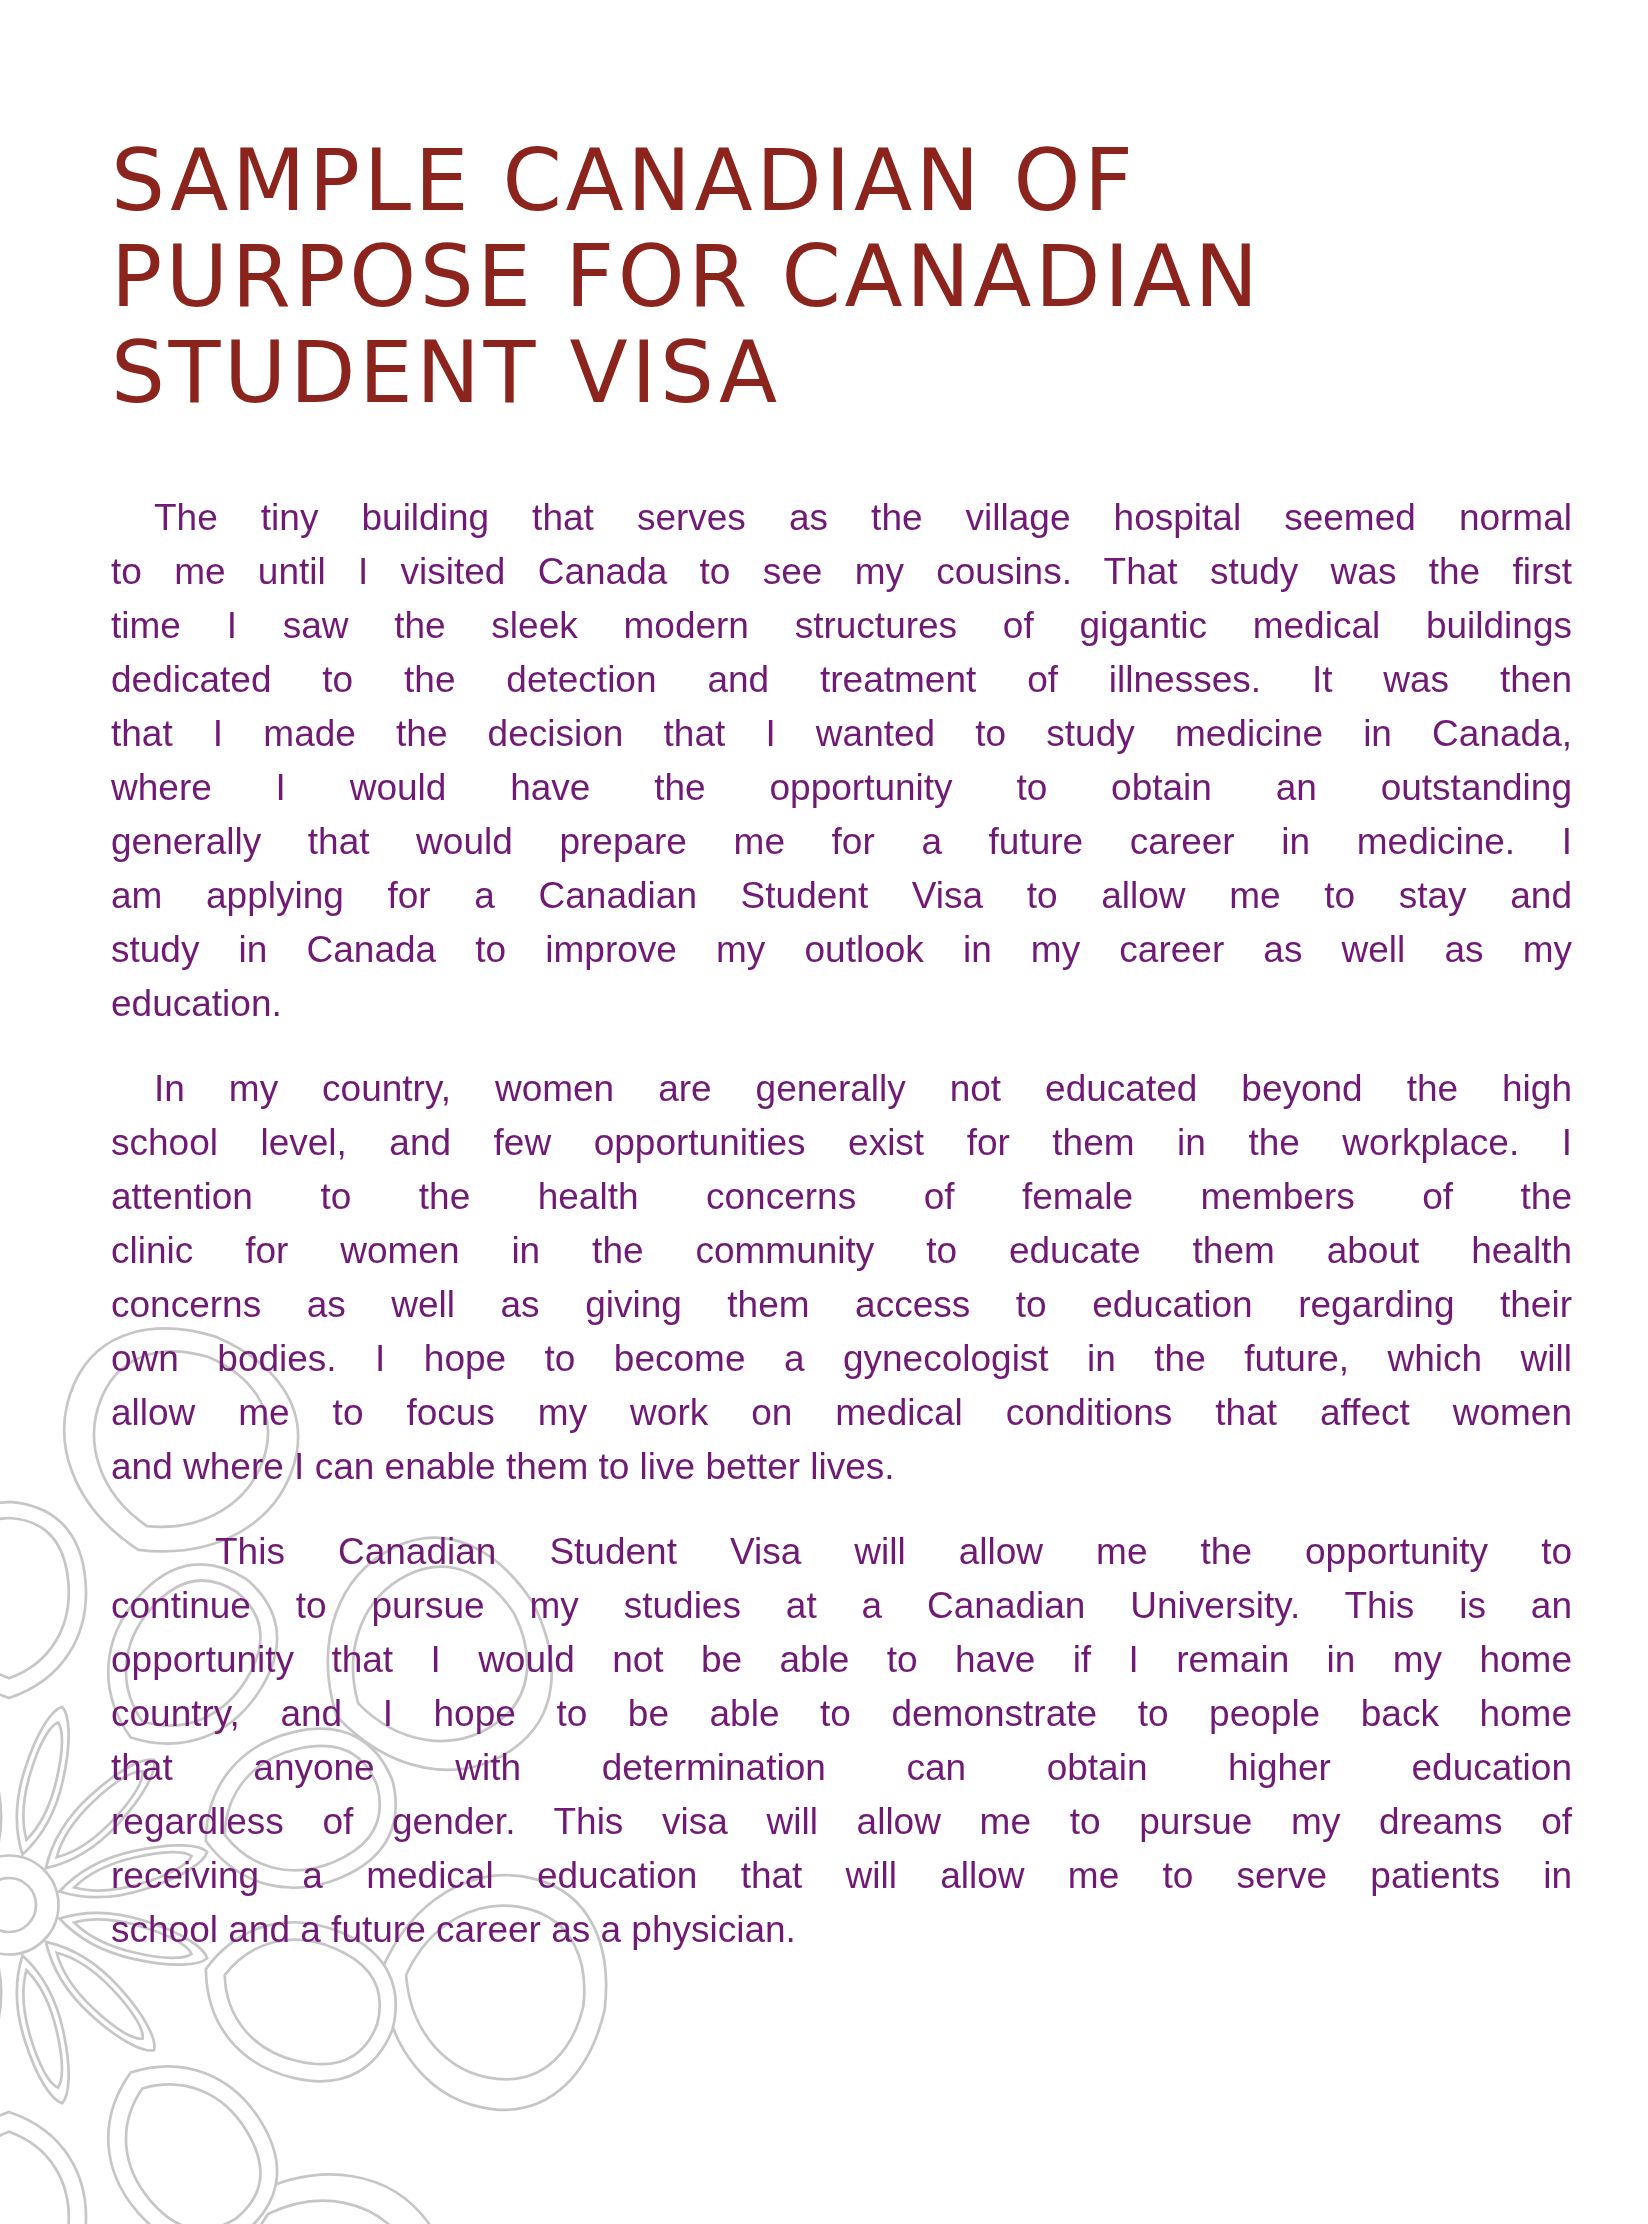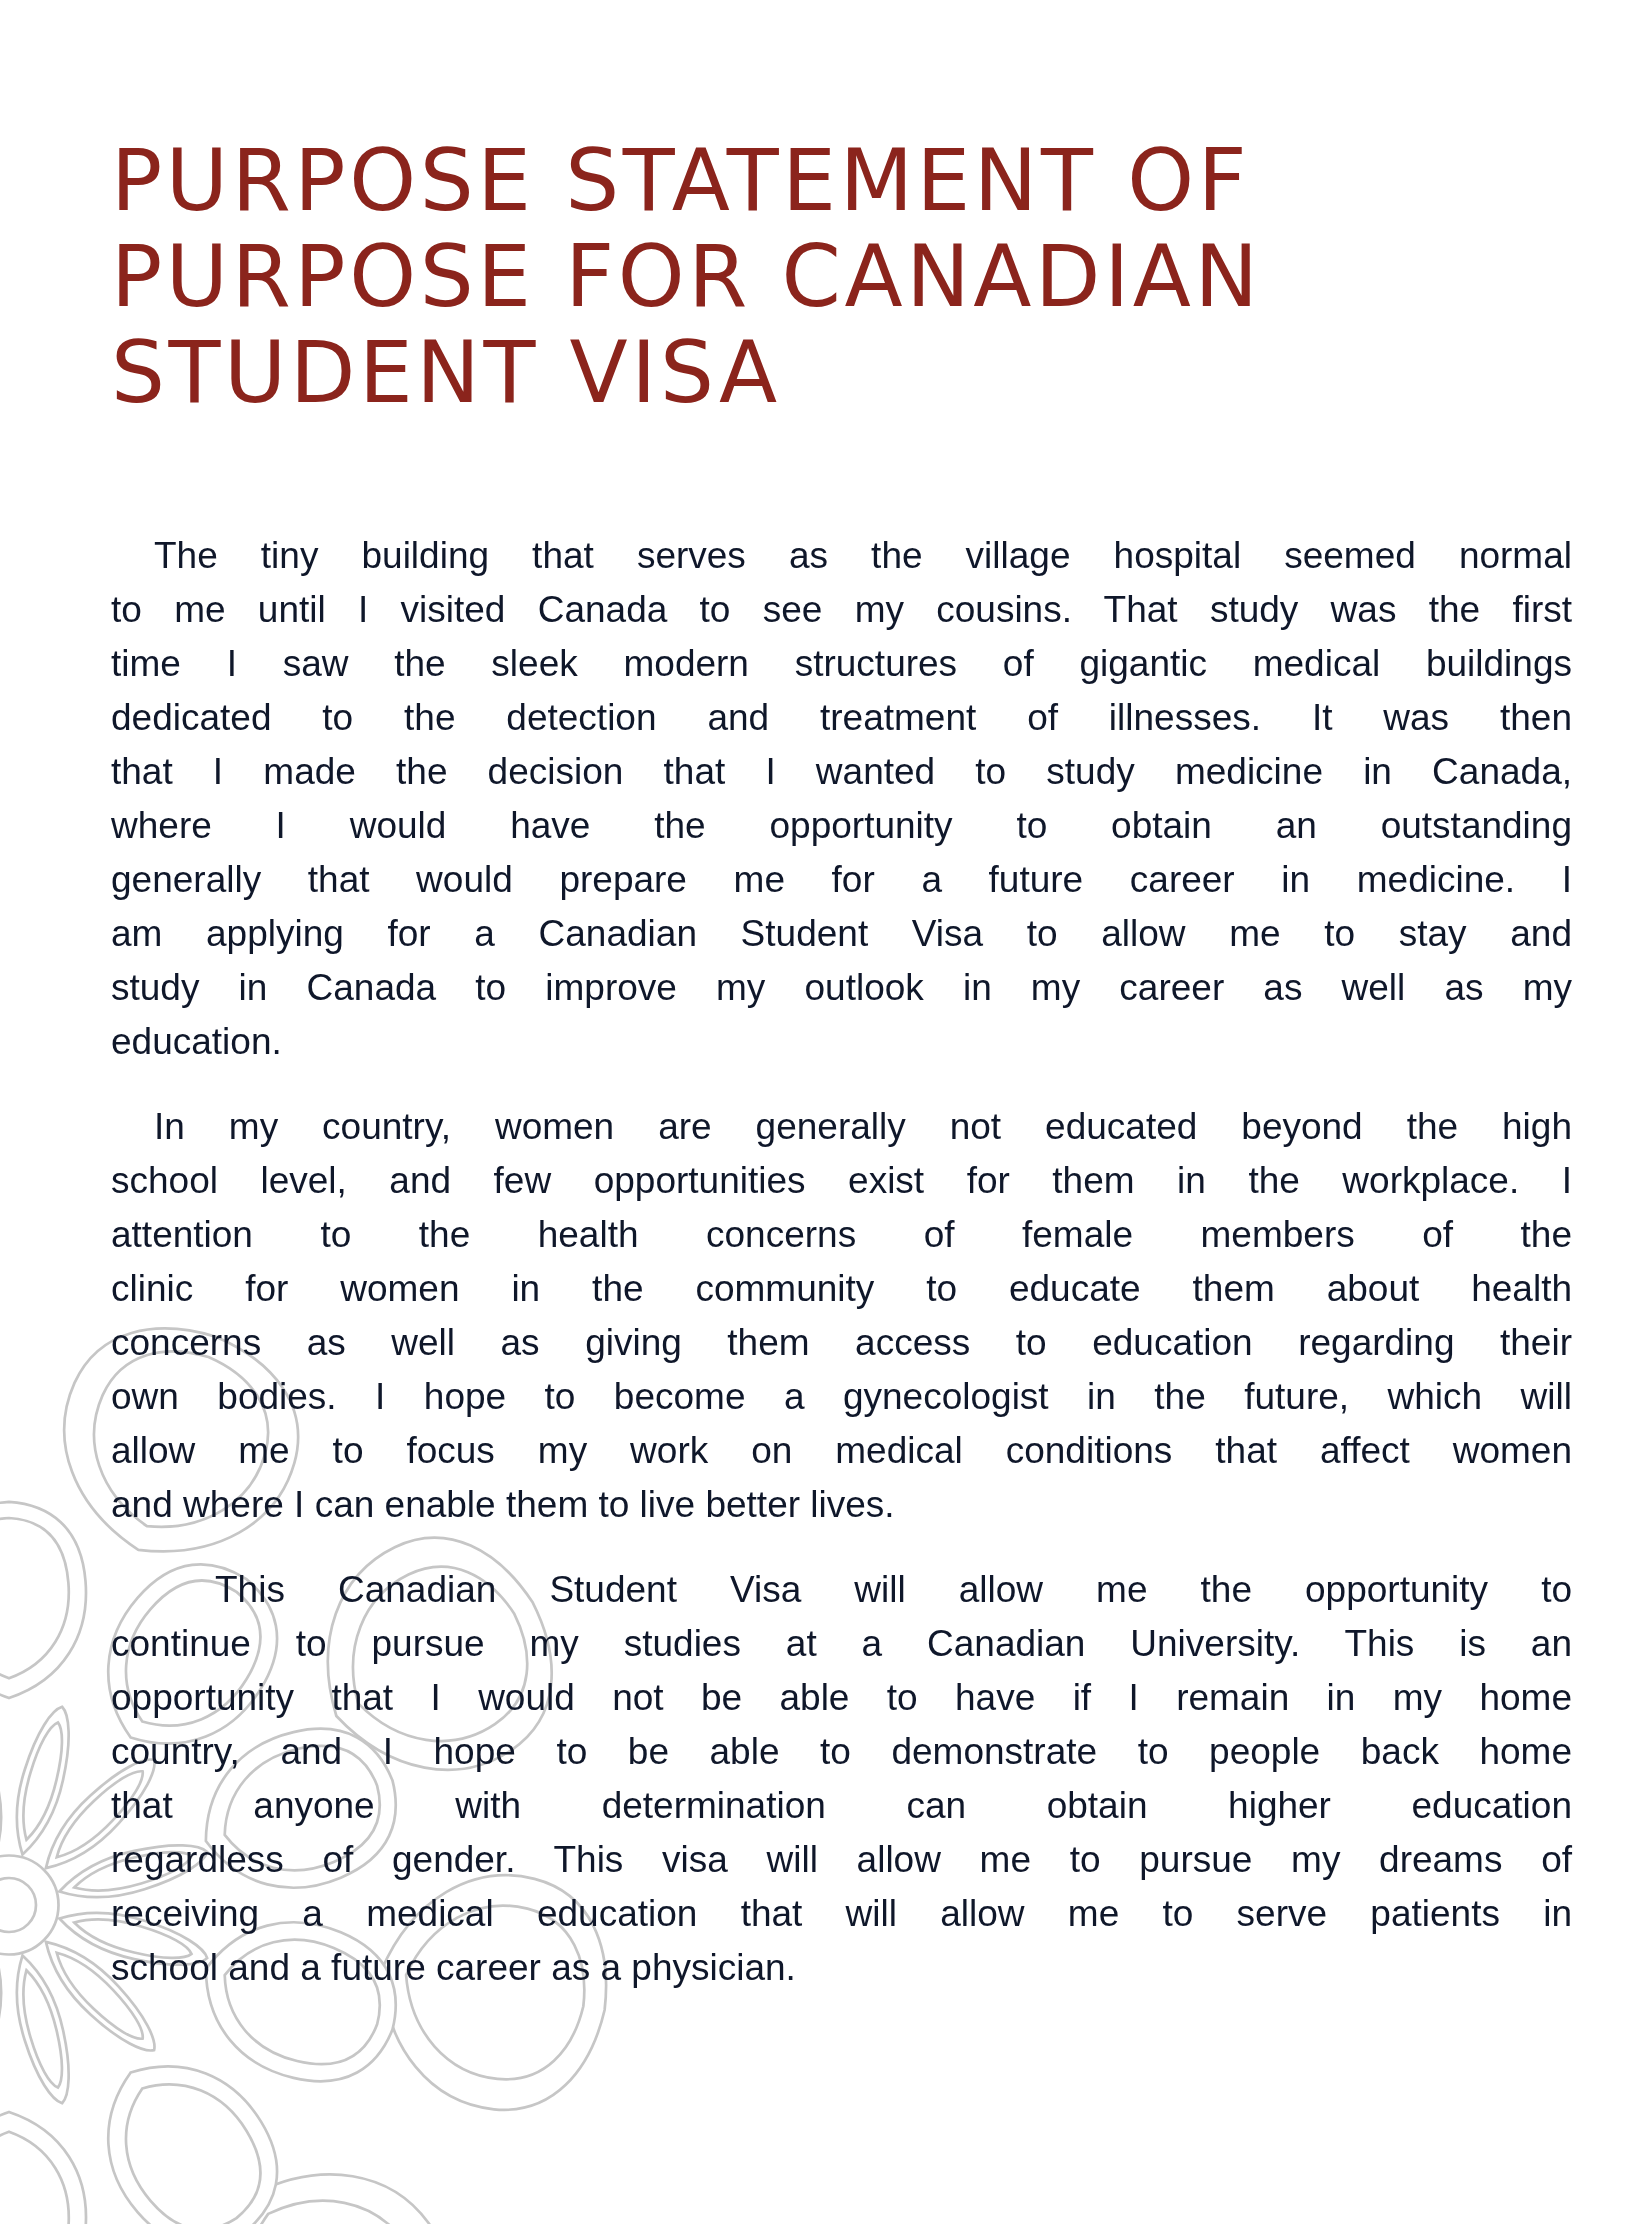--- a/index.html
+++ b/index.html
@@ -33,24 +33,24 @@
     font-weight: 400;
     font-size: 85px;
     line-height: 96px;
     letter-spacing: 3.6px;
     color: #8b241c;
   }
   .title .line {
     text-align: left;
   }
   .body-text {
-    margin-top: 108px;
+    margin-top: 70px;
     font-size: 37px;
     line-height: 54px;
-    color: #0f172a;
+    color: #701a75;
   }
   .para {
     margin: 0 0 31px 0;
   }
   .para:last-child {
     margin-bottom: 0;
   }
   .para .line {
     text-align: justify;
     text-align-last: justify;
@@ -120,21 +120,21 @@
     <use href="#petalA" transform="rotate(315)"></use>
     <use href="#petalA" transform="rotate(345)"></use>
 
     <circle cx="0" cy="0" r="55"></circle>
     <circle cx="0" cy="0" r="30"></circle>
   </svg>
 
   <div class="content">
 
     <h1 class="title">
-        <div class="line">PURPOSE STATEMENT OF</div>
+        <div class="line">SAMPLE CANADIAN OF</div>
         <div class="line">PURPOSE FOR CANADIAN</div>
         <div class="line">STUDENT VISA</div>
       </h1>
 
     <div class="body-text">
 
       <div class="para">
           <div class="line">The tiny building that serves as the village hospital seemed normal</div>
           <div class="line">to me until I visited Canada to see my cousins. That study was the first</div>
           <div class="line">time I saw the sleek modern structures of gigantic medical buildings</div>

